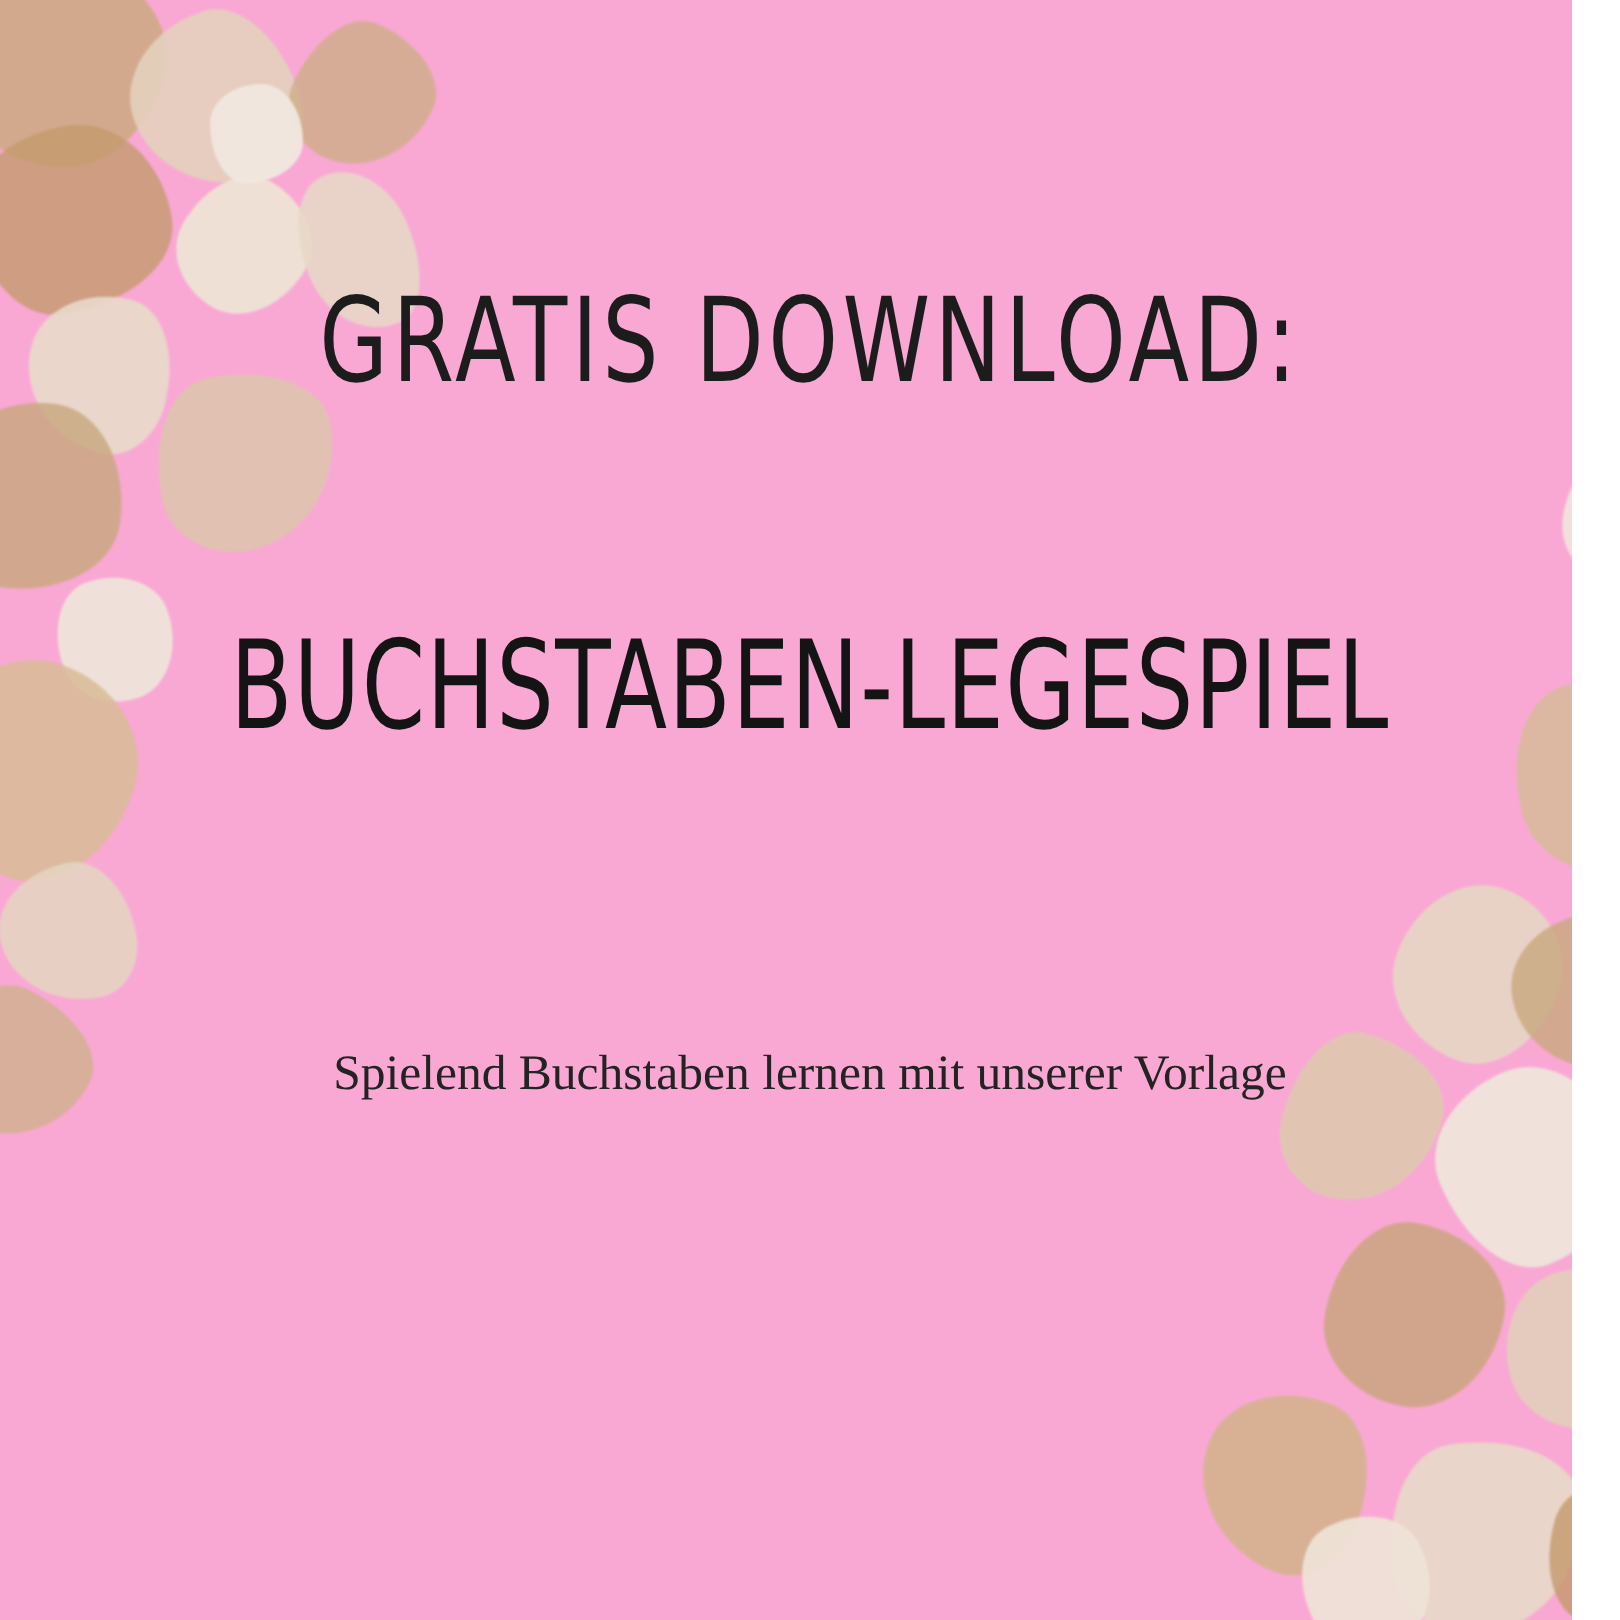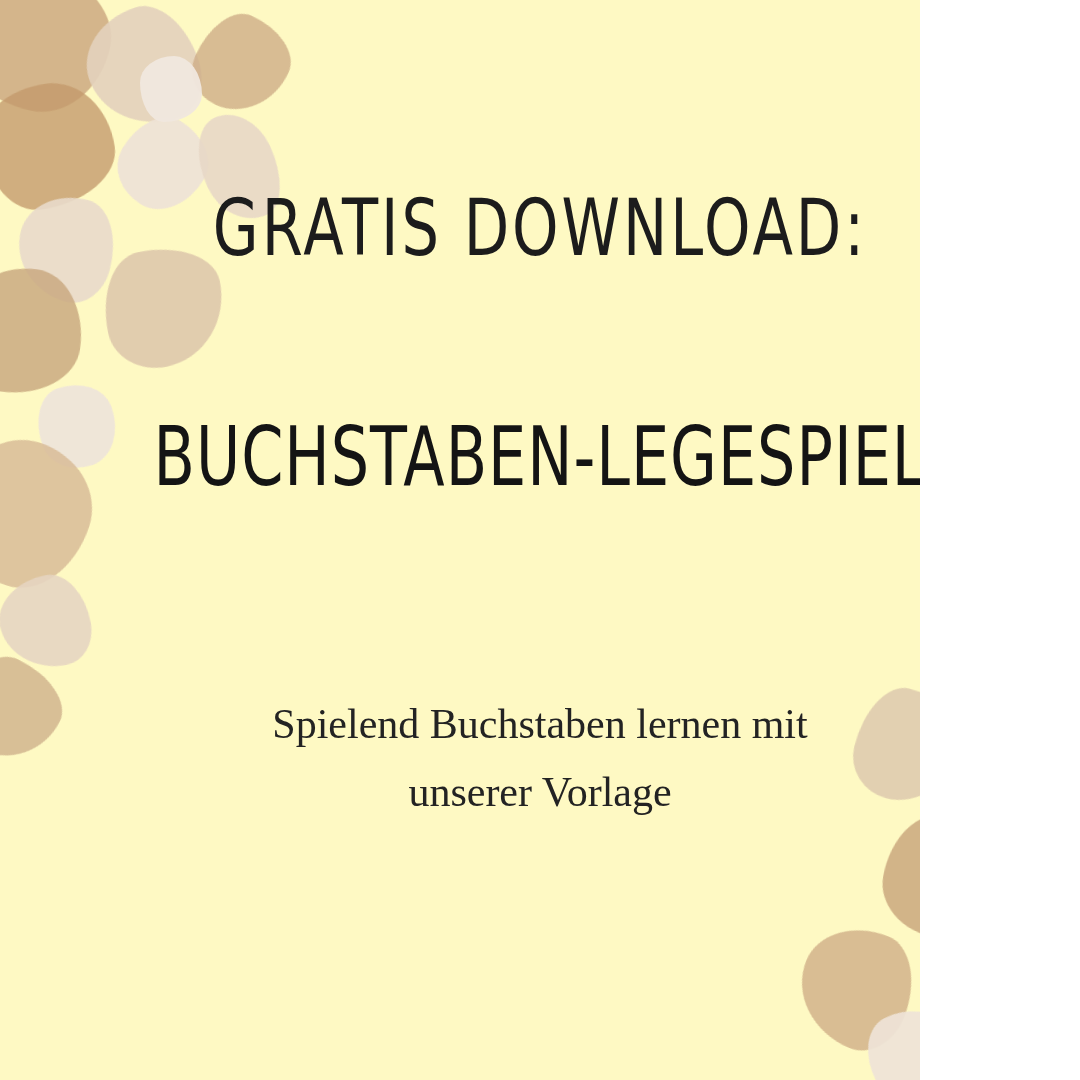--- a/index.html
+++ b/index.html
@@ -9,23 +9,23 @@
   }
   body {
     width: 1080px;
     height: 1080px;
     overflow: hidden;
     font-family: "Liberation Sans", sans-serif;
   }
 
   #poster {
     position: relative;
-    width: 920px;
+    width: 1048px;
     height: 1080px;
-    background: #fef9c3;
+    background: #f9a8d4;
     overflow: hidden;
   }
 
   
   .blob-layer {
     position: absolute;
     inset: 0;
     pointer-events: none;
   }
   .blob {
@@ -74,21 +74,21 @@
   }
 
   .subline {
     position: absolute;
     left: 50%;
     transform: translateX(-50%);
     top: 690px;
     width: 640px;
     text-align: center;
     font-family: "Liberation Serif", serif;
-    font-size: 42px;
+    font-size: 33px;
     line-height: 1.62;
     color: #232323;
   }
 
   
   .logo {
     position: absolute;
     left: 58px;
     top: 930px;
     width: 230px;

